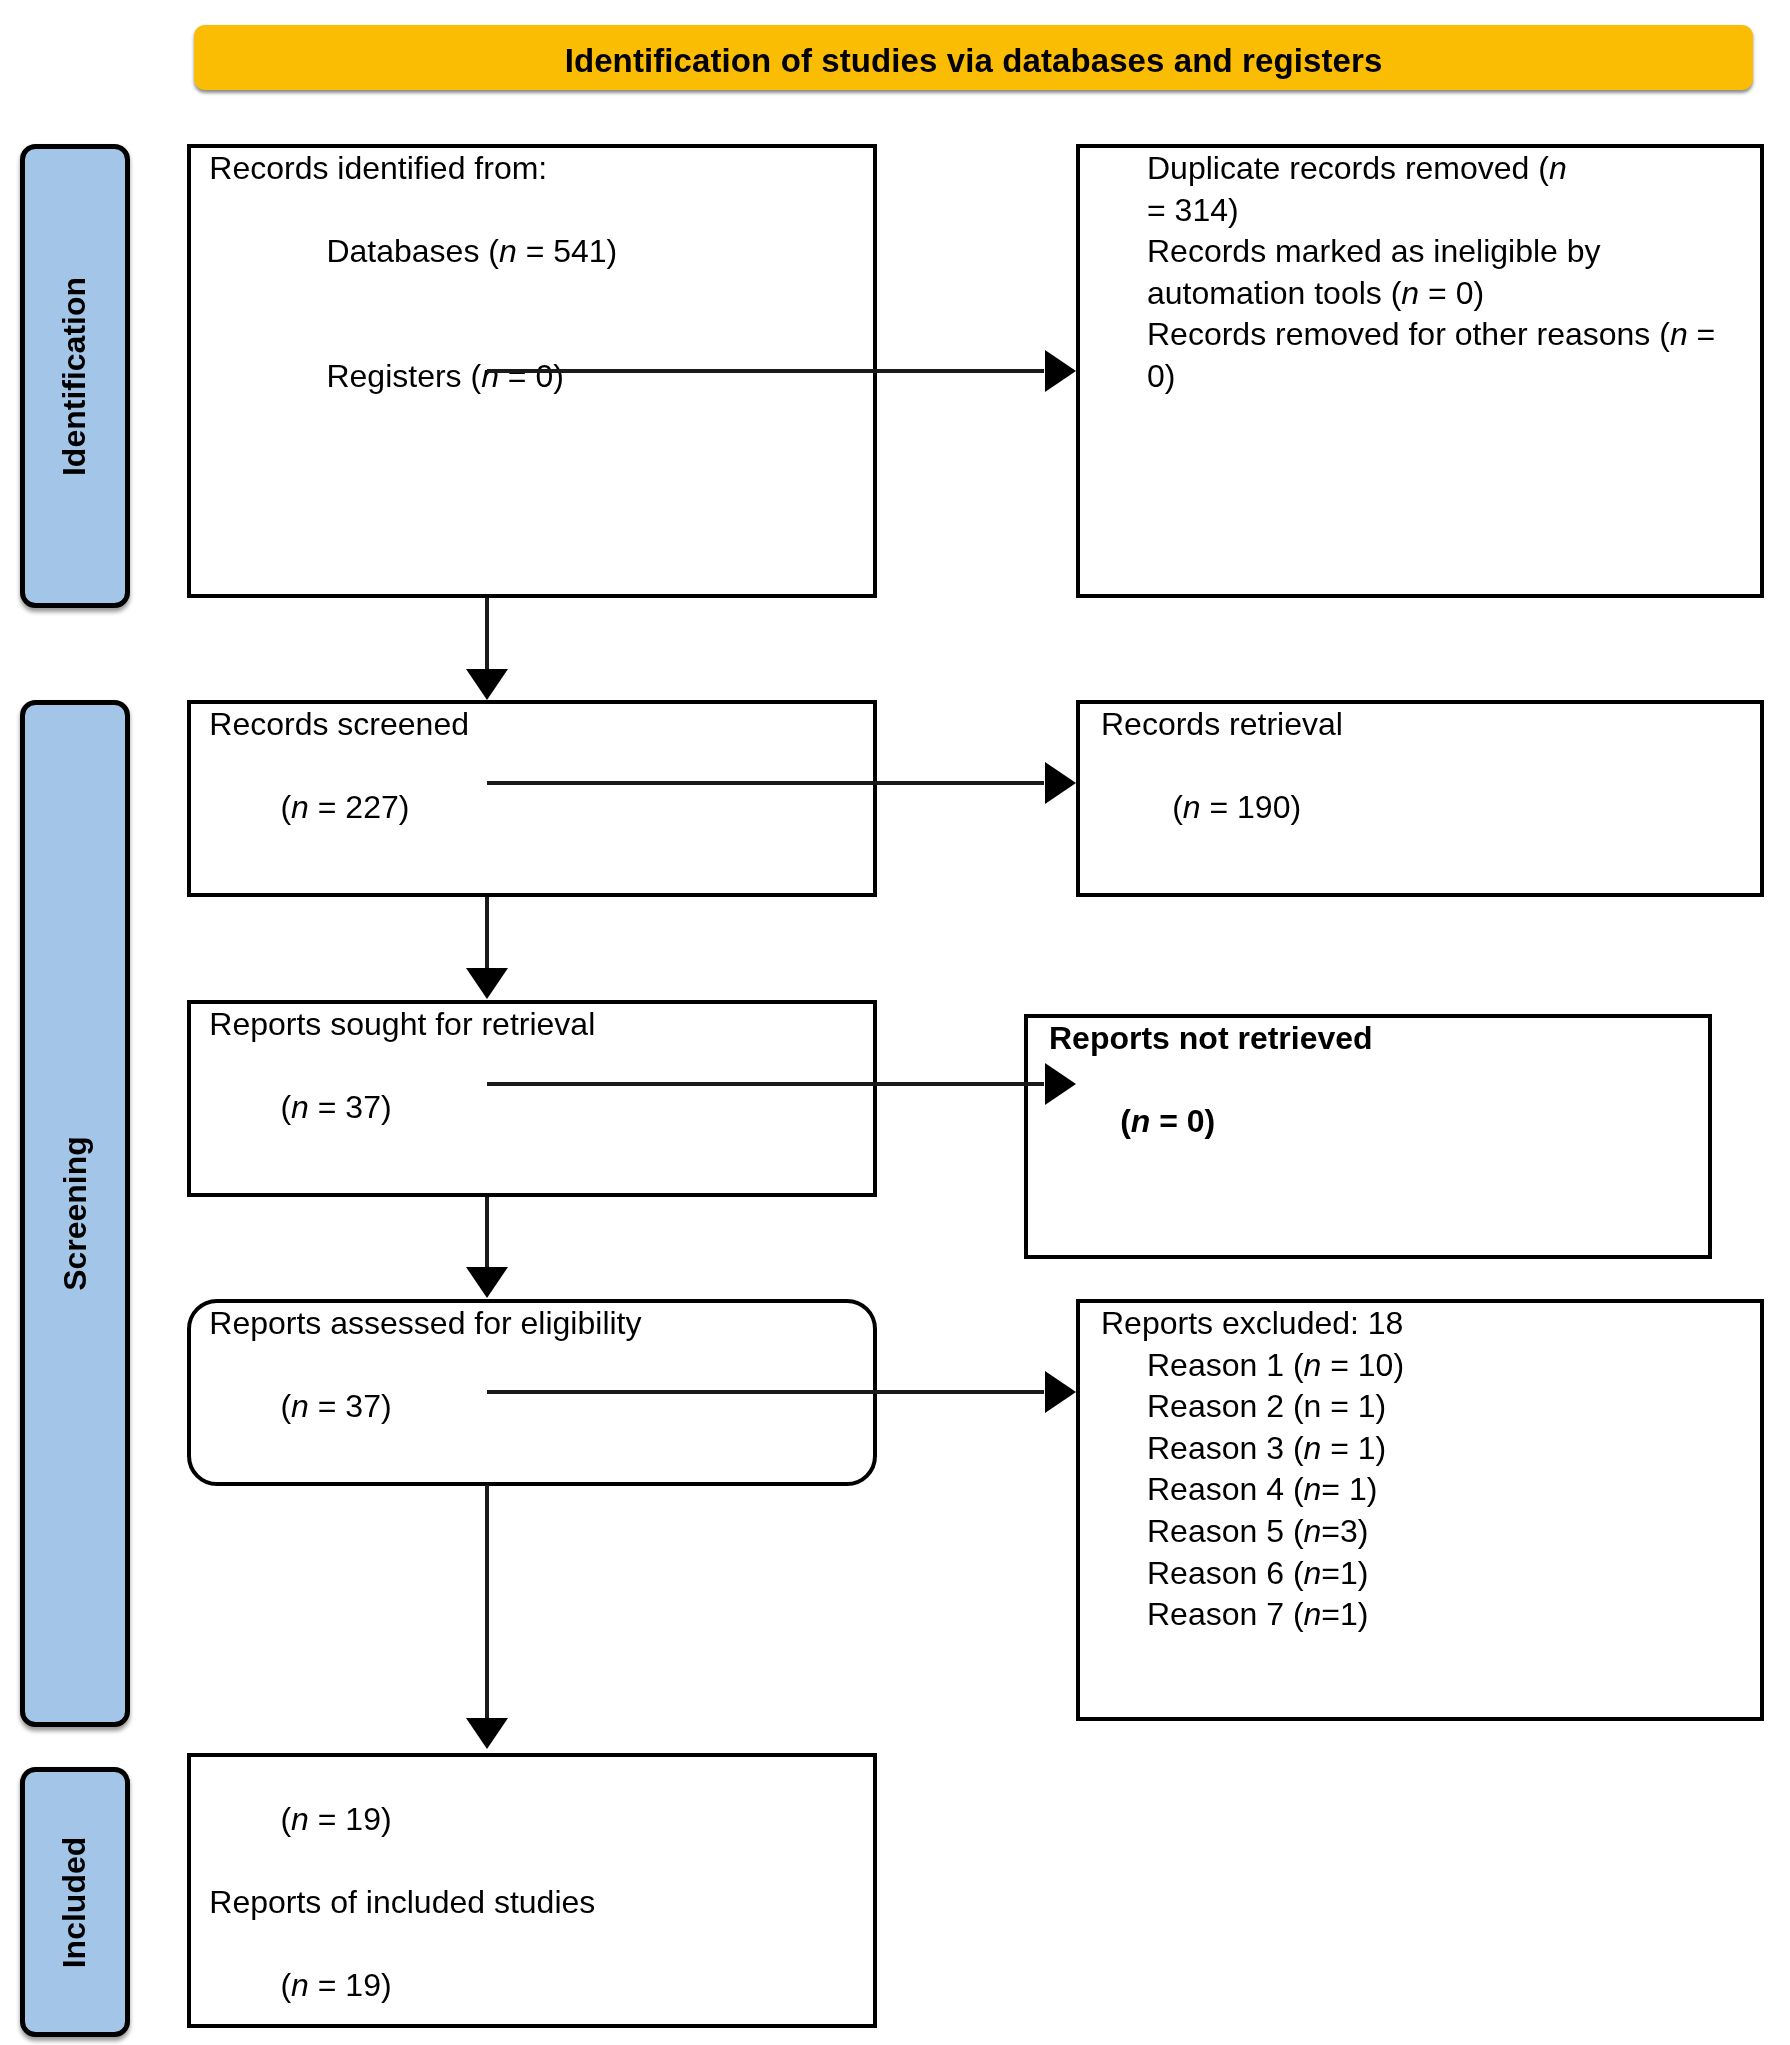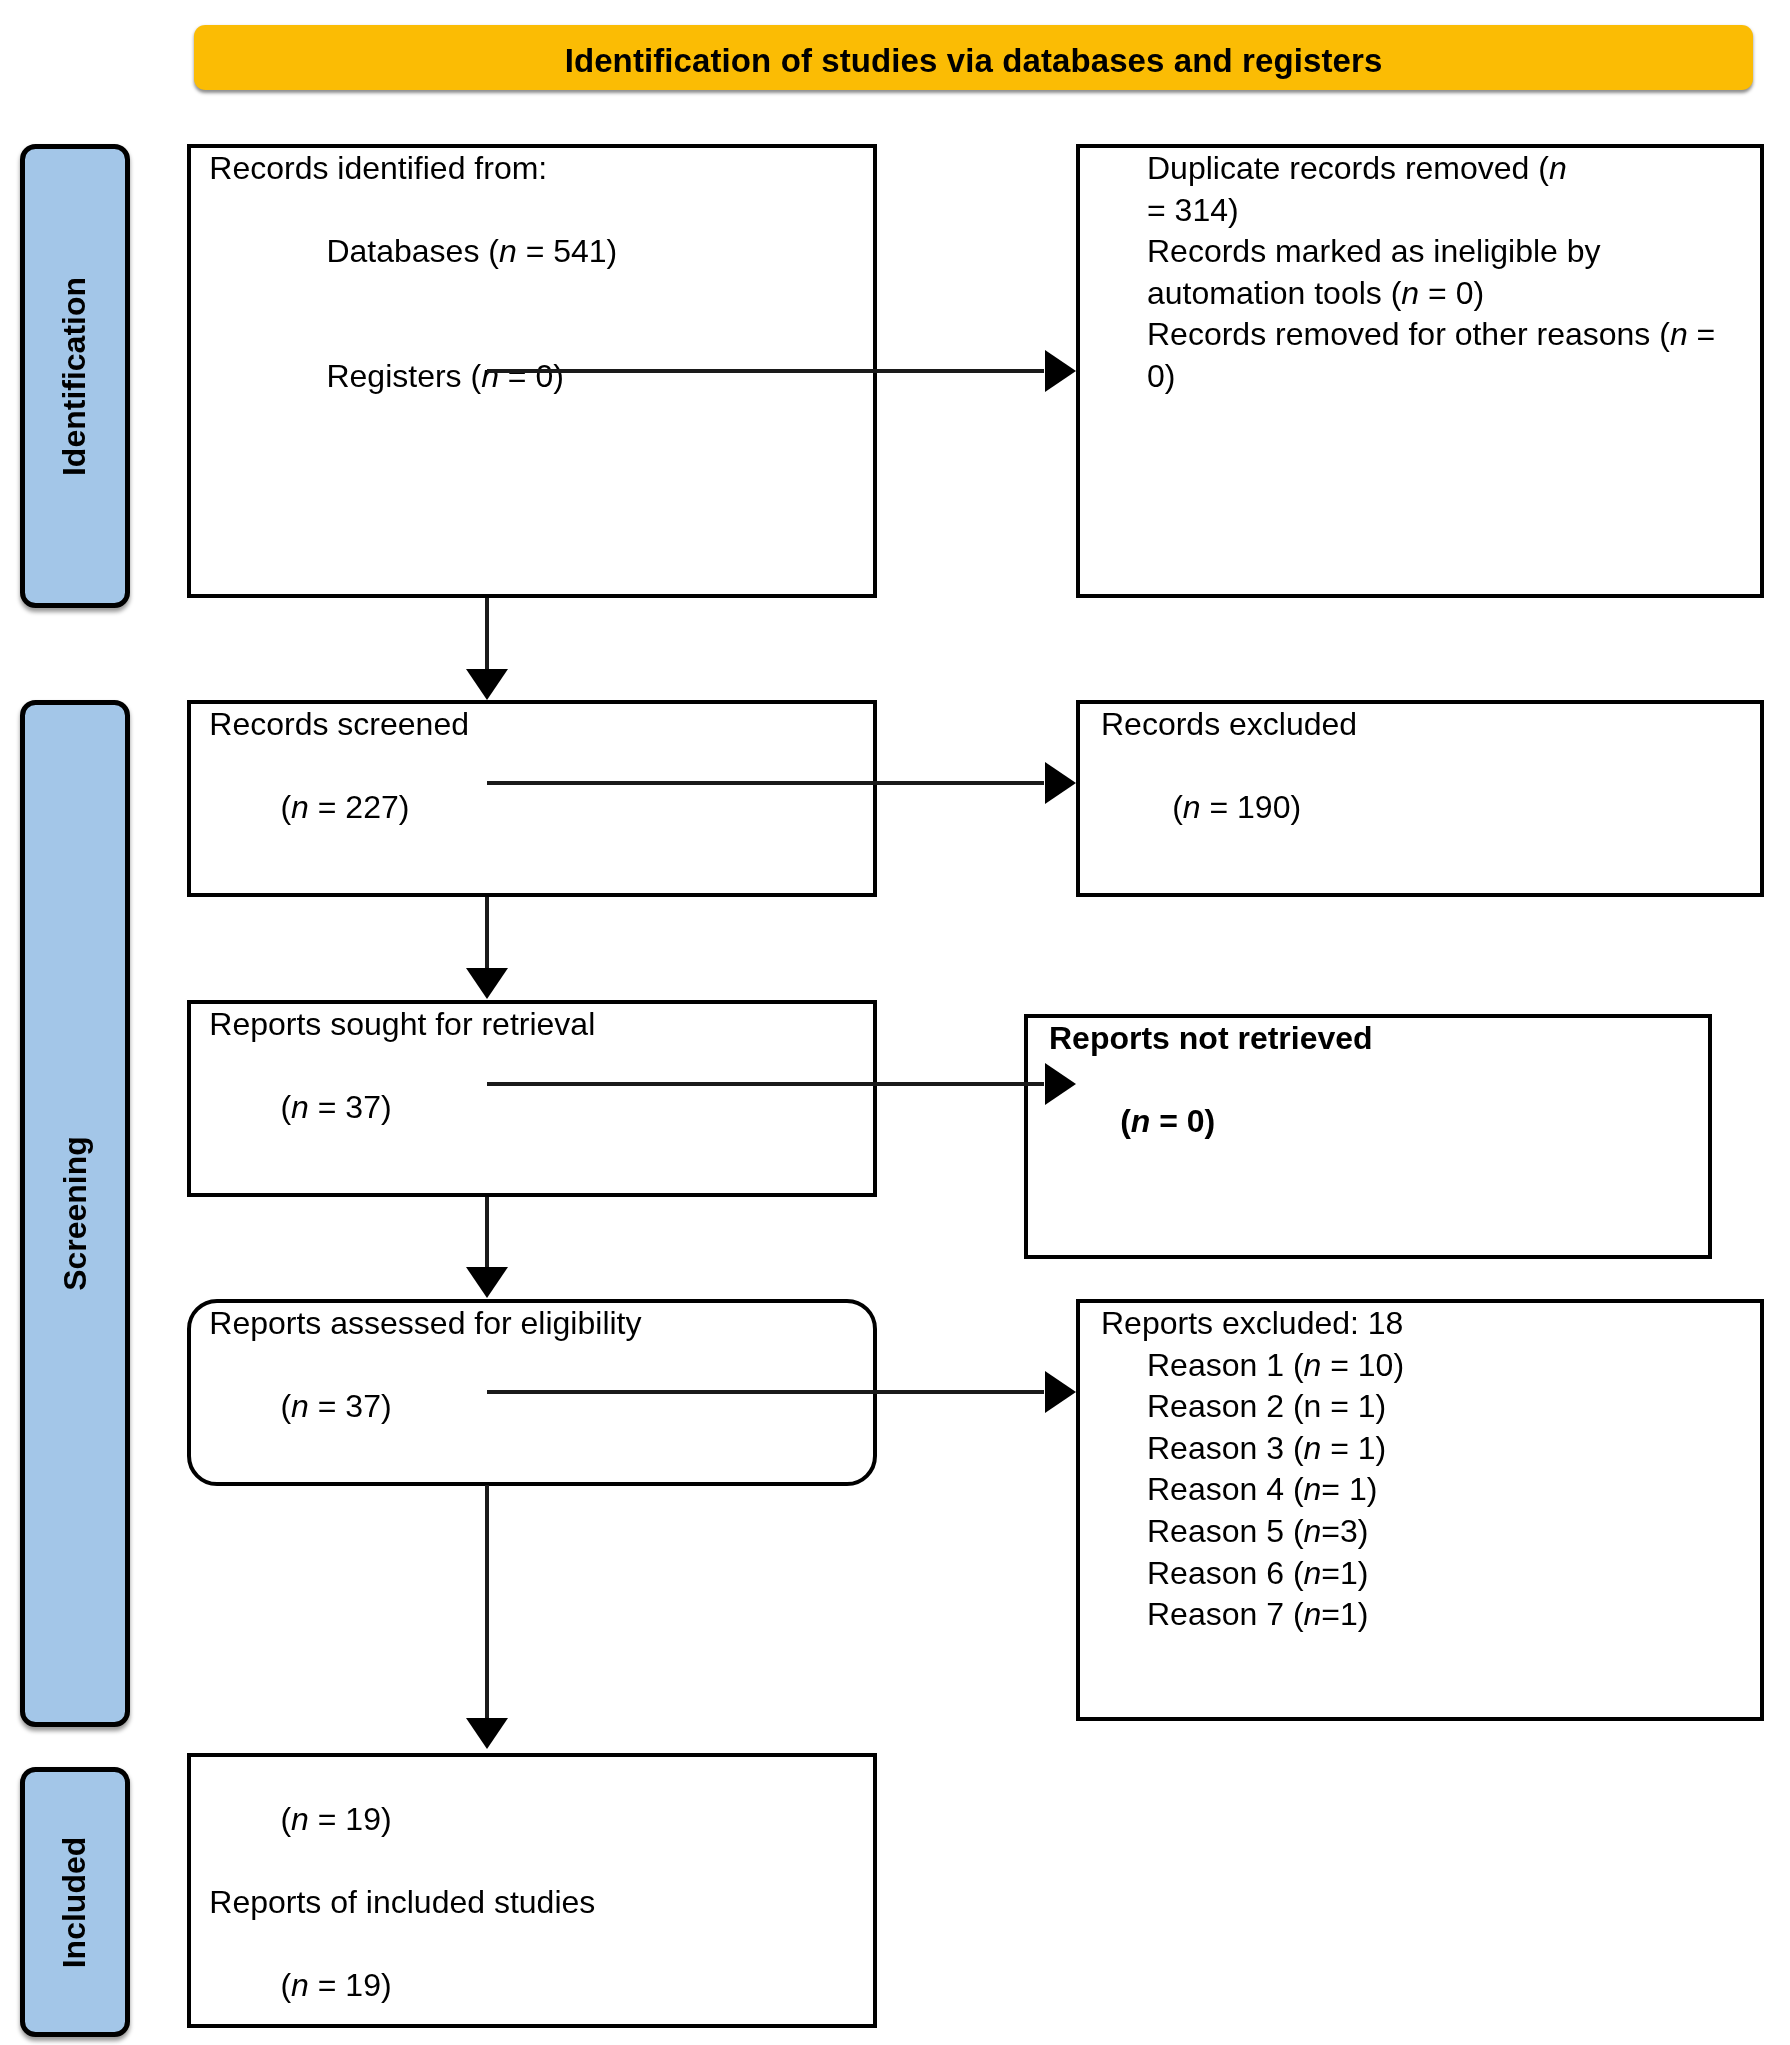--- a/index.html
+++ b/index.html
@@ -146,21 +146,21 @@
     <div class="lines">
       <div class="ln">Records screened</div>
       <div class="ln">
         <span>(</span><i>n</i><span> = 227)</span>
       </div>
     </div>
   </div>
 
   <div class="box" style="left:1076px; top:700px; width:688px; height:197px;">
     <div class="lines" style="padding:0 21px;">
-      <div class="ln">Records excluded</div>
+      <div class="ln">Records retrieval</div>
       <div class="ln">
         <span>(</span><i>n</i><span> = 190)</span>
       </div>
     </div>
   </div>
 
   <div class="hline" style="left:487px; top:781px; width:557px;"></div>
   <div class="arrow-right" style="left:1045px; top:762px;"></div>
 
   <div class="vline" style="left:485px; top:897px; height:74px;"></div>

